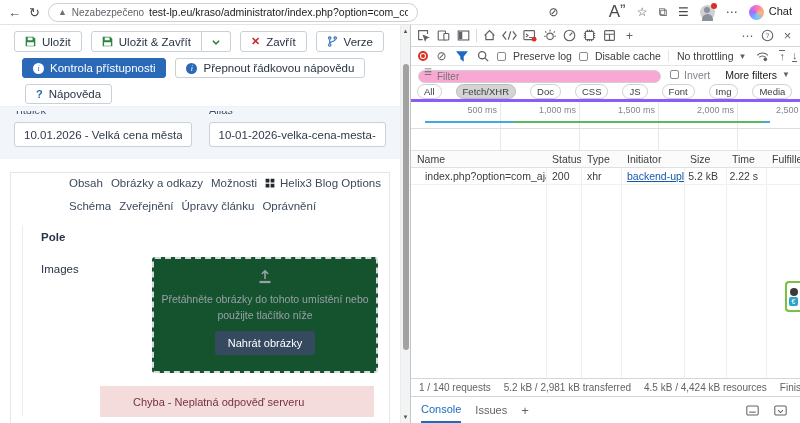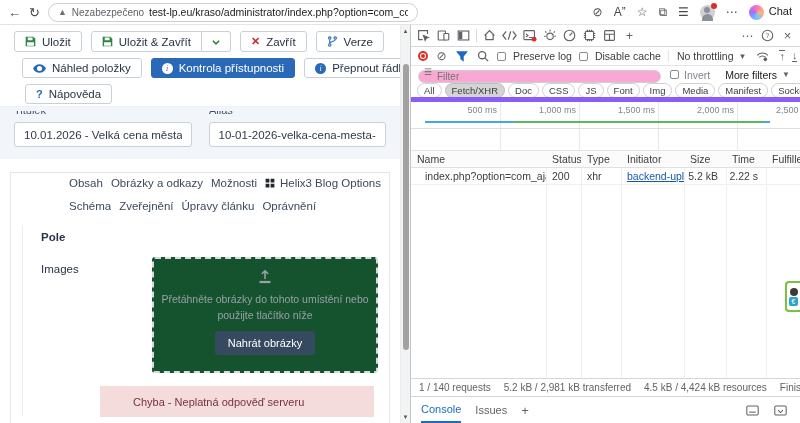--- a/index.html
+++ b/index.html
@@ -89,21 +89,21 @@
   .bar-arrow.imp { border-top:1px solid #5f6368; }
   .bar-arrow.exp { border-bottom:1px solid #5f6368; }
 
   .dt-filterrow { height:17px; display:flex; align-items:center; gap:9px; padding:0 7px; }
   .filter-input { width:243px; height:13px; border:1px solid #d0d0d0; border-radius:8px; font-size:10px; color:#5f6368; padding:0 6px 0 18px; background:#f9a8d4; font-family:"Liberation Sans",sans-serif; outline:none; }
   .filter-wrap { position:relative; }
   .filter-glyph { position:absolute; left:6px; top:1px; font-size:9px; color:#5f6368; }
   .invert-wrap { display:flex; gap:5px; align-items:center; color:#80868b; }
   .morefilters { margin-left:auto; display:flex; gap:5px; align-items:center; font-size:10.5px; color:#202124; cursor:pointer; padding-right:3px; }
 
-  .dt-chips { height:19px; display:flex; gap:3px; align-items:center; padding:0 6px; border-bottom:5px solid #8b5cf6; overflow:hidden; }
+  .dt-chips { height:19px; display:flex; gap:14px; align-items:center; padding:0 6px; border-bottom:3px solid #8b5cf6; overflow:hidden; }
   .chip { border:1px solid #d0d0d0; border-radius:9px; padding:1px 6px; font-size:9.5px; color:#3c4043; background:#fff; white-space:nowrap; flex:none; cursor:pointer; }
   .chip.active { background:#d4d4d4; border-color:#bdbdbd; }
 
   .dt-overview { position:relative; height:27px; border-bottom:1px solid #ddd; }
   .tick { position:absolute; top:3px; width:70px; text-align:right; font-size:9px; color:#80868b; }
   .gline { position:absolute; top:0; bottom:0; width:1px; background:#e8e8e8; }
   .wf { position:absolute; bottom:5px; height:2px; }
   .wf.b1 { left:14px; width:89px; background:#41a8e0; }
   .wf.g1 { left:103px; width:249px; background:#5cb85c; }
   .wf.b2 { left:352px; width:7px; background:#41a8e0; }
@@ -138,21 +138,21 @@
 <div class="topbar">
   <span class="nav-ico">←</span>
   <span class="nav-ico">↻</span>
   <div class="url-pill">
     <span class="warn-ico">▲</span>
     <span class="sec-label">Nezabezpečeno</span>
     <span class="url-text">test-lp.eu/kraso/administrator/index.php?option=com_content&amp;view=article&amp;layout=edit&amp;id=45</span>
   </div>
   <div class="right-icons">
     <span>⊘</span>
-    <span style="font-size:12px;">Aˮ</span>
+    <span style="font-size:17px;margin-left:39px;">Aˮ</span>
     <span>☆</span>
     <span>⧉</span>
     <span>☰</span>
     <span class="avatar">
         <span class="dot"></span>
       </span>
     <span>⋯</span>
     <span class="copilot">
       <span class="copilot-orb"></span>
       <span class="copilot-label">Chat</span>
@@ -194,26 +194,20 @@
                 <circle cx="4" cy="3" r="1.8"></circle>
                 <circle cx="12" cy="3" r="1.8"></circle>
                 <circle cx="4" cy="13" r="1.8"></circle>
                 <path d="M4 5v6M12 5c0 4-8 2-8 6"></path>
               </g>
             </svg>
           <span>Verze</span>
         </button>
       </div>
       <div class="btnrow r2">
-        <button class="jbtn">
-          <svg width="13" height="11" viewBox="0 0 18 12">
-              <path fill="#2a69b8" d="M9 0C5 0 1.7 2.4 0 6c1.7 3.6 5 6 9 6s7.3-2.4 9-6c-1.7-3.6-5-6-9-6zm0 9.5A3.5 3.5 0 1 1 9 2.5a3.5 3.5 0 0 1 0 7z"></path>
-            </svg>
-          <span>Náhled položky</span>
-        </button>
         <button class="jbtn primary">
           <span class="ic-info">i</span>
           <span>Kontrola přístupnosti</span>
         </button>
         <button class="jbtn">
           <span class="ic-info">i</span>
           <span>Přepnout řádkovou nápovědu</span>
         </button>
       </div>
       <div class="btnrow r3">

